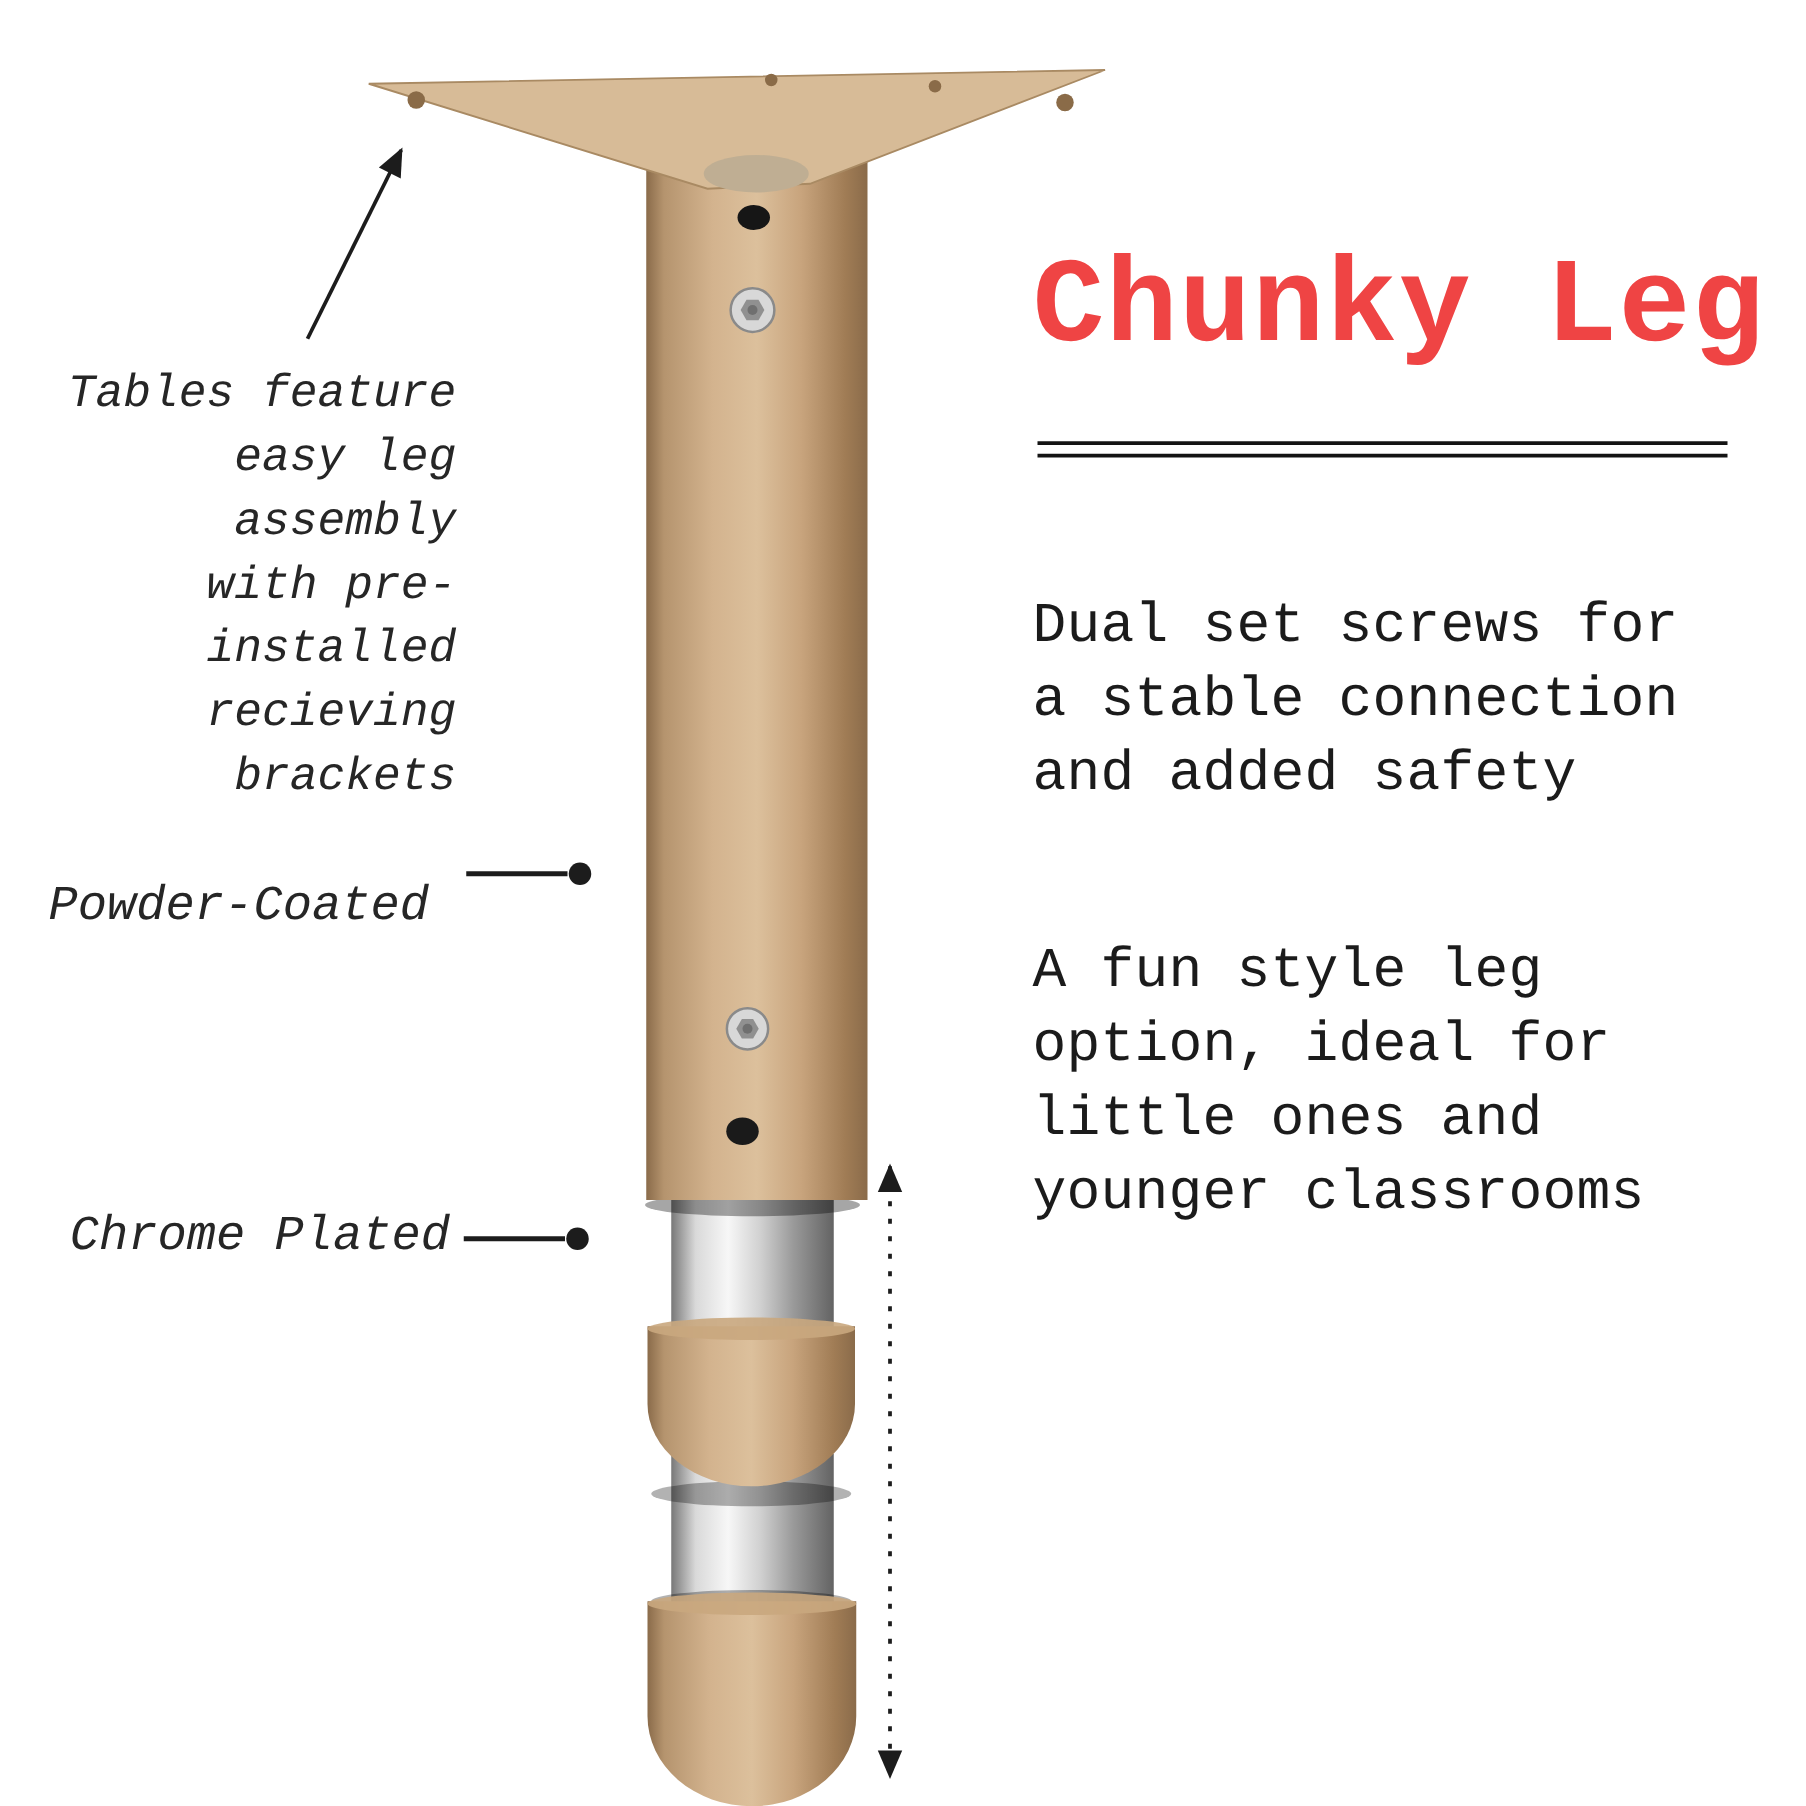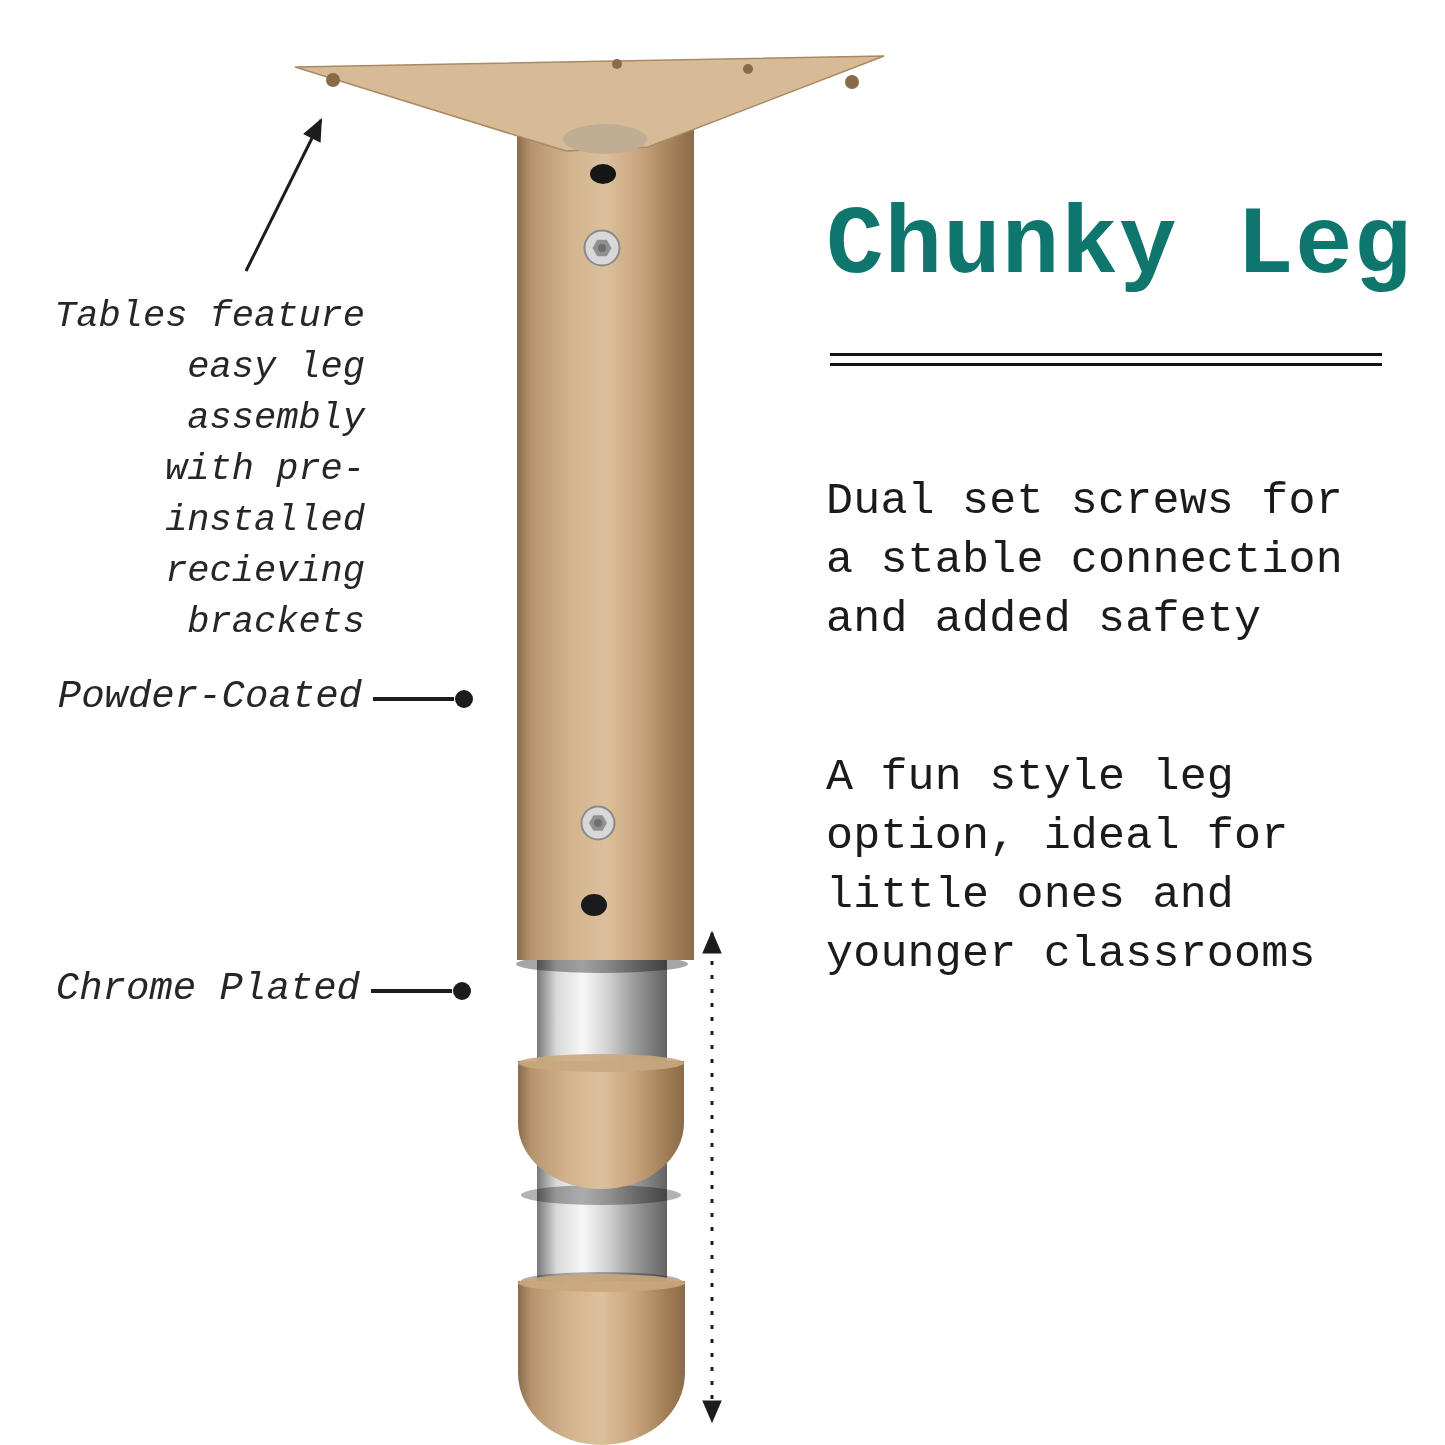--- a/index.html
+++ b/index.html
@@ -9,21 +9,21 @@
   }
   .abs { position:absolute; }
   .pre { white-space:pre-line; }
   .note {
     font-style:italic; font-size:37px; line-height:1.38; text-align:right; color:#262626;
   }
   .side-label {
     font-style:italic; font-size:39px; text-align:right; color:#262626;
   }
   .title {
-    font-size:96px; font-weight:600; letter-spacing:1px; color:#0f766e; line-height:1;
+    font-size:96px; font-weight:600; letter-spacing:1px; color:#ef4444; line-height:1;
   }
   .rule {
     height:7px; border-top:3px solid #141414; border-bottom:3px solid #141414;
   }
   .para {
     font-size:45px; line-height:1.31; color:#1b1b1b; letter-spacing:0.2px;
   }
   svg { display:block; }
 </style>
 </head>
@@ -105,21 +105,21 @@
 
       <line x1="712" y1="910" x2="712" y2="1398" stroke="#1c1c1c" stroke-width="3" stroke-dasharray="4 10" marker-start="url(#arrowhead)" marker-end="url(#arrowhead)"></line>
     </g>
   </svg>
 
   <div class="abs note pre" style="left:20px; top:268px; width:345px;">Tables feature
 easy leg assembly
 with pre-installed
 recieving brackets</div>
 
-  <div class="abs side-label" style="left:20px; top:652px; width:342px;">Powder-Coated</div>
+  <div class="abs side-label" style="left:20px; top:680px; width:342px;text-align:center;">Powder-Coated</div>
 
   <div class="abs side-label" style="left:20px; top:944px; width:340px;">Chrome Plated</div>
 
   <div class="abs title" style="left:826px; top:176px;">Chunky Leg</div>
 
   <div class="abs rule" style="left:830px; top:330px; width:552px;"></div>
 
   <div class="abs para pre" style="left:826px; top:726px;">A fun style leg
 option, ideal for
 little ones and

